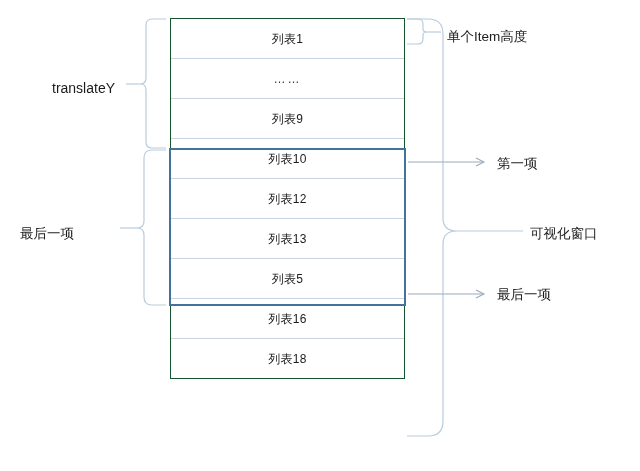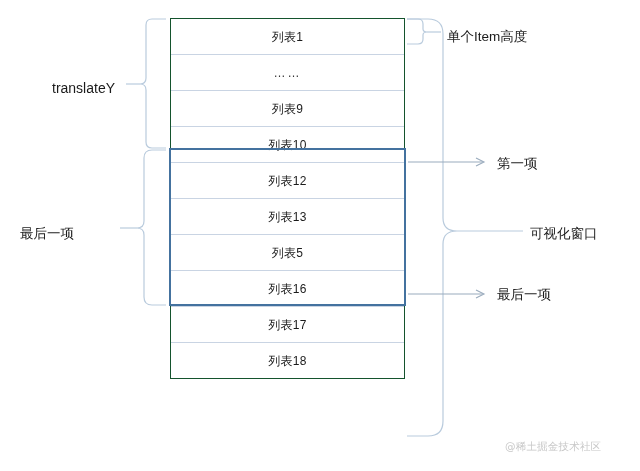--- a/index.html
+++ b/index.html
@@ -127,21 +127,20 @@
 
   <div class="list-table" id="list-table">
       <div class="list-row">列表1</div>
       <div class="list-row ellipsis">……</div>
       <div class="list-row">列表9</div>
       <div class="list-row">列表10</div>
       <div class="list-row">列表12</div>
       <div class="list-row">列表13</div>
       <div class="list-row">列表5</div>
       <div class="list-row">列表16</div>
-      <div class="list-row">列表17</div>
       <div class="list-row">列表18</div>
     </div>
 
   <div class="viewport-box"></div>
 
   <svg class="overlay" viewBox="0 0 640 471">
 
     <g fill="none" stroke="#b9cbdd" stroke-width="1.2">
       <path d="M166,19 L152,19 Q146,19 146,25 L146,78 Q146,84 140,84 Q146,84 146,90 L146,142 Q146,148 152,148 L166,148"></path>
       <path d="M140,84 L126,84"></path>
@@ -178,15 +177,14 @@
   <div class="anno anno-cn" id="label-viewport">最后一项</div>
 
   <div class="anno anno-cn" id="label-itemheight">单个Item高度</div>
 
   <div class="anno anno-cn" id="label-firstitem">第一项</div>
 
   <div class="anno anno-cn" id="label-totalh">可视化窗口</div>
 
   <div class="anno anno-cn" id="label-lastitem">最后一项</div>
 
-  <div class="watermark">@稀土掘金技术社区</div>
 
 </div>
 
 </body></html>

